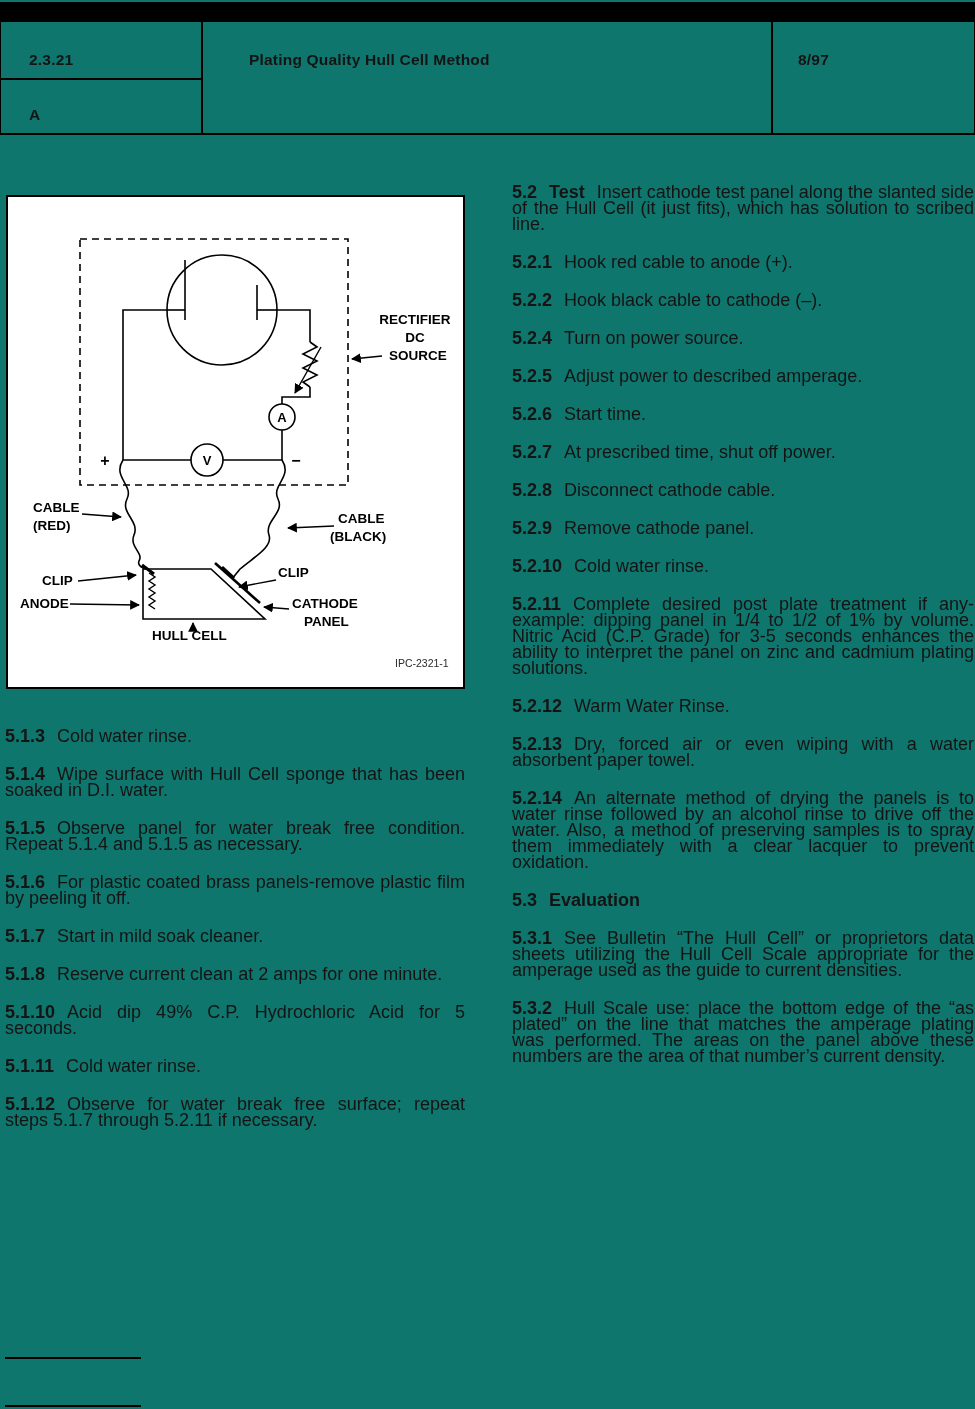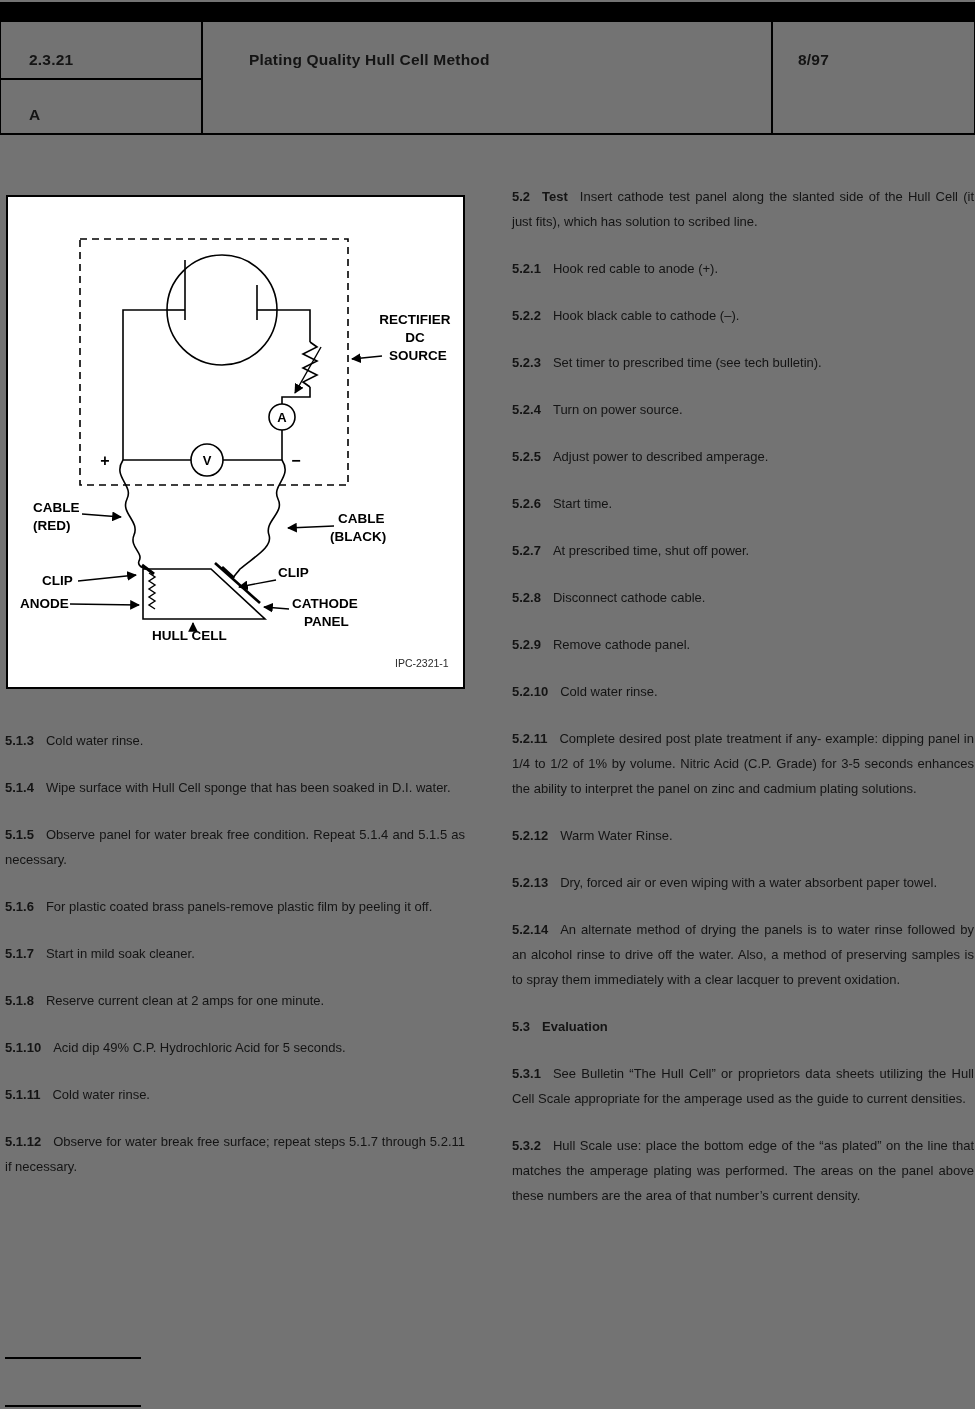--- a/index.html
+++ b/index.html
@@ -1,17 +1,17 @@
 <!DOCTYPE html>
 <html><head>
 <meta charset="utf-8">
 <style>
   html,body{margin:0;padding:0;background:#ffffff;}
   .page{
-    position:relative;width:975px;height:1409px;background:#737373;
+    position:relative;width:975px;height:1409px;background:#0f766e;
     font-family:"Liberation Sans",sans-serif;color:#141414;overflow:hidden;
   }
   
   .topbar{position:absolute;left:0;top:2px;width:975px;height:20px;background:#000;}
   .header{
     position:absolute;left:0;top:22px;width:973px;height:111px;
     border-bottom:2px solid #000;border-left:1px solid #000;border-right:1px solid #000;
   }
   .vline{position:absolute;top:0;bottom:0;width:2px;background:#000;}
   .vline-1{left:200px;}
@@ -28,21 +28,21 @@
     border:2px solid #000;box-sizing:border-box;background:#fff;
   }
   .figure svg{display:block;width:455px;height:490px;}
   .fig-label{font-family:"Liberation Sans",sans-serif;font-size:13.5px;font-weight:bold;fill:#000;}
   .fig-meter{font-family:"Liberation Sans",sans-serif;font-size:13px;font-weight:bold;fill:#000;}
   .fig-sign{font-family:"Liberation Sans",sans-serif;font-size:16px;font-weight:bold;fill:#000;}
   .fig-id{font-family:"Liberation Sans",sans-serif;font-size:10.5px;font-weight:normal;fill:#2a2a2a;}
   .wire{fill:none;stroke:#000;stroke-width:1.6;}
   .thin{fill:none;stroke:#000;stroke-width:1.4;}
   
-  .col{position:absolute;font-size:13px;line-height:25px;text-align:justify;}
+  .col{position:absolute;font-size:18px;line-height:16px;text-align:justify;}
   .col-left{left:5px;top:728px;width:460px;}
   .col-right{left:512px;top:184px;width:462px;}
   .proc-item{margin:0 0 22px 0;}
   .num{font-weight:bold;margin-right:12px;}
   .lbl{font-weight:bold;margin-right:12px;}
   
   .footnote-rule{position:absolute;left:5px;width:136px;height:0;border-top:2px solid #000;}
   .rule-1{top:1357px;}
   .rule-2{top:1405px;}
 </style>
@@ -145,21 +145,20 @@
       <p class="proc-item"><span class="num">5.1.7</span><span>Start in mild soak cleaner.</span></p>
       <p class="proc-item"><span class="num">5.1.8</span><span>Reserve current clean at 2 amps for one minute.</span></p>
       <p class="proc-item"><span class="num">5.1.10</span><span>Acid dip 49% C.P. Hydrochloric Acid for 5 seconds.</span></p>
       <p class="proc-item"><span class="num">5.1.11</span><span>Cold water rinse.</span></p>
       <p class="proc-item"><span class="num">5.1.12</span><span>Observe for water break free surface; repeat steps 5.1.7 through 5.2.11 if necessary.</span></p>
     </div>
   <div class="col col-right" id="col-right">
       <p class="proc-item"><span class="num">5.2</span><span class="lbl">Test</span><span>Insert cathode test panel along the slanted side of the Hull Cell (it just fits), which has solution to scribed line.</span></p>
       <p class="proc-item"><span class="num">5.2.1</span><span>Hook red cable to anode (+).</span></p>
       <p class="proc-item"><span class="num">5.2.2</span><span>Hook black cable to cathode (–).</span></p>
-      <p class="proc-item"><span class="num">5.2.3</span><span>Set timer to prescribed time (see tech bulletin).</span></p>
       <p class="proc-item"><span class="num">5.2.4</span><span>Turn on power source.</span></p>
       <p class="proc-item"><span class="num">5.2.5</span><span>Adjust power to described amperage.</span></p>
       <p class="proc-item"><span class="num">5.2.6</span><span>Start time.</span></p>
       <p class="proc-item"><span class="num">5.2.7</span><span>At prescribed time, shut off power.</span></p>
       <p class="proc-item"><span class="num">5.2.8</span><span>Disconnect cathode cable.</span></p>
       <p class="proc-item"><span class="num">5.2.9</span><span>Remove cathode panel.</span></p>
       <p class="proc-item"><span class="num">5.2.10</span><span>Cold water rinse.</span></p>
       <p class="proc-item"><span class="num">5.2.11</span><span>Complete desired post plate treatment if any- example: dipping panel in 1/4 to 1/2 of 1% by volume. Nitric Acid (C.P. Grade) for 3-5 seconds enhances the ability to interpret the panel on zinc and cadmium plating solutions.</span></p>
       <p class="proc-item"><span class="num">5.2.12</span><span>Warm Water Rinse.</span></p>
       <p class="proc-item"><span class="num">5.2.13</span><span>Dry, forced air or even wiping with a water absorbent paper towel.</span></p>

